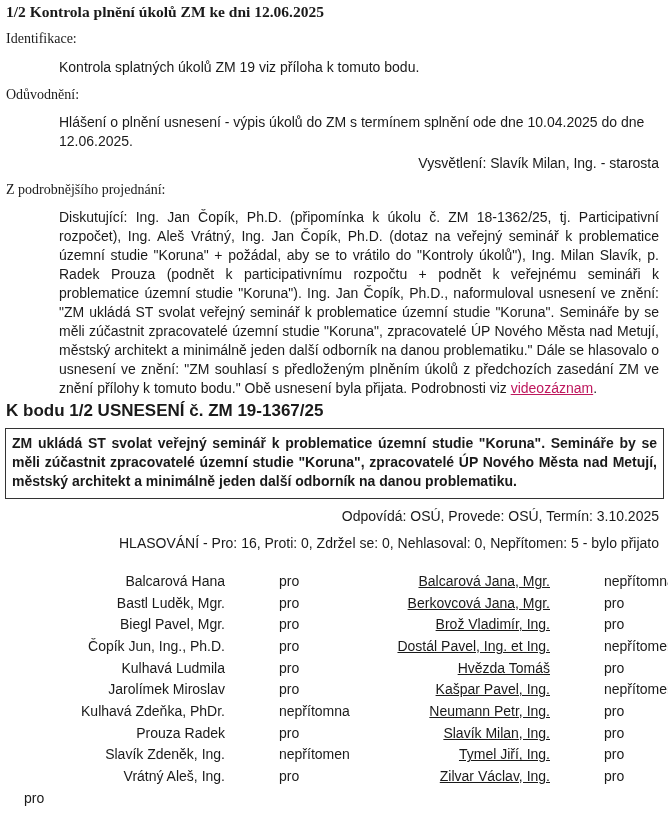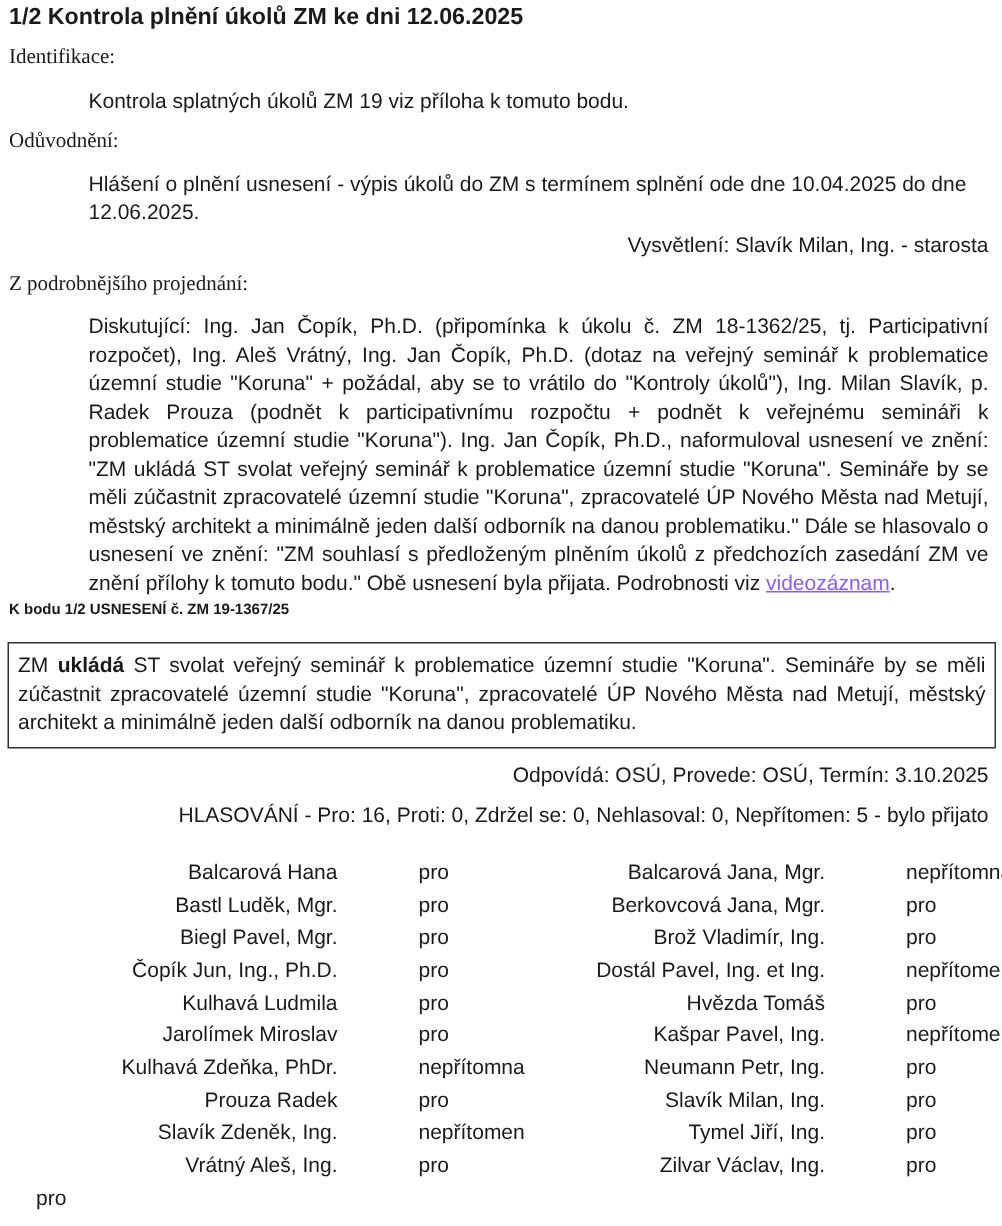--- a/index.html
+++ b/index.html
@@ -1,37 +1,38 @@
 <!DOCTYPE html>
 <html><head>
 <meta charset="utf-8">
 <style>
   html, body { margin: 0; padding: 0; background: #ffffff; }
   body {
     width: 668px; height: 817px; overflow: hidden; position: relative;
     font-family: "Liberation Sans", sans-serif; color: #1a1a1a; font-size: 14px;
   }
-  .h1 { position: absolute; left: 6px; top: 3px; font-size: 15.5px; font-weight: bold; }
+  .h1 { position: absolute; left: 6px; top: 3px; font-size: 15.5px; font-weight: bold; font-family: Liberation Serif, serif; }
   .label { position: absolute; left: 6px; font-size: 14px; font-family: Liberation Serif, serif; }
   .indent { position: absolute; left: 59px; width: 600px; font-size: 14px; line-height: 19px; }
   .justify { text-align: justify; }
   .right { position: absolute; right: 9px; font-size: 14px; text-align: right; }
-  a.link { color: #8b5cf6; text-decoration: underline; }
-  .h2 { position: absolute; left: 6px; top: 401px; font-size: 10px; font-weight: bold; }
+  a.link { color: #be185d; text-decoration: underline; }
+  .h2 { position: absolute; left: 6px; top: 401px; font-size: 17px; font-weight: bold; }
   .box {
     position: absolute; left: 5px; top: 428px; width: 645px; height: 64px;
     border: 1px solid #333; padding: 5px 6px 0 6px; font-size: 14px; line-height: 19px;
     text-align: justify;
+    font-weight: bold;
   }
   .votes { position: absolute; top: 570px; font-size: 14px; }
   .vrow { height: 21.7px; display: flex; align-items: center; gap: 22px; }
   .col-left { left: 0; }
   .col-left .name { width: 225px; text-align: right; padding-right: 8px; }
   .col-right { left: 334px; }
-  .col-right .name { width: 216px; text-align: right; padding-right: 8px; }
+  .col-right .name { width: 216px; text-align: right; padding-right: 8px; text-decoration: underline; }
   .vote { text-align: right; padding-left: 24px; }
 </style>
 </head>
 <body>
 
 <div class="h1">1/2 Kontrola plnění úkolů ZM ke dni 12.06.2025</div>
 
 <div class="label" style="top:31px">Identifikace:</div>
 <div class="indent" style="top:58px">Kontrola splatných úkolů ZM 19 viz příloha k tomuto bodu.</div>
 

